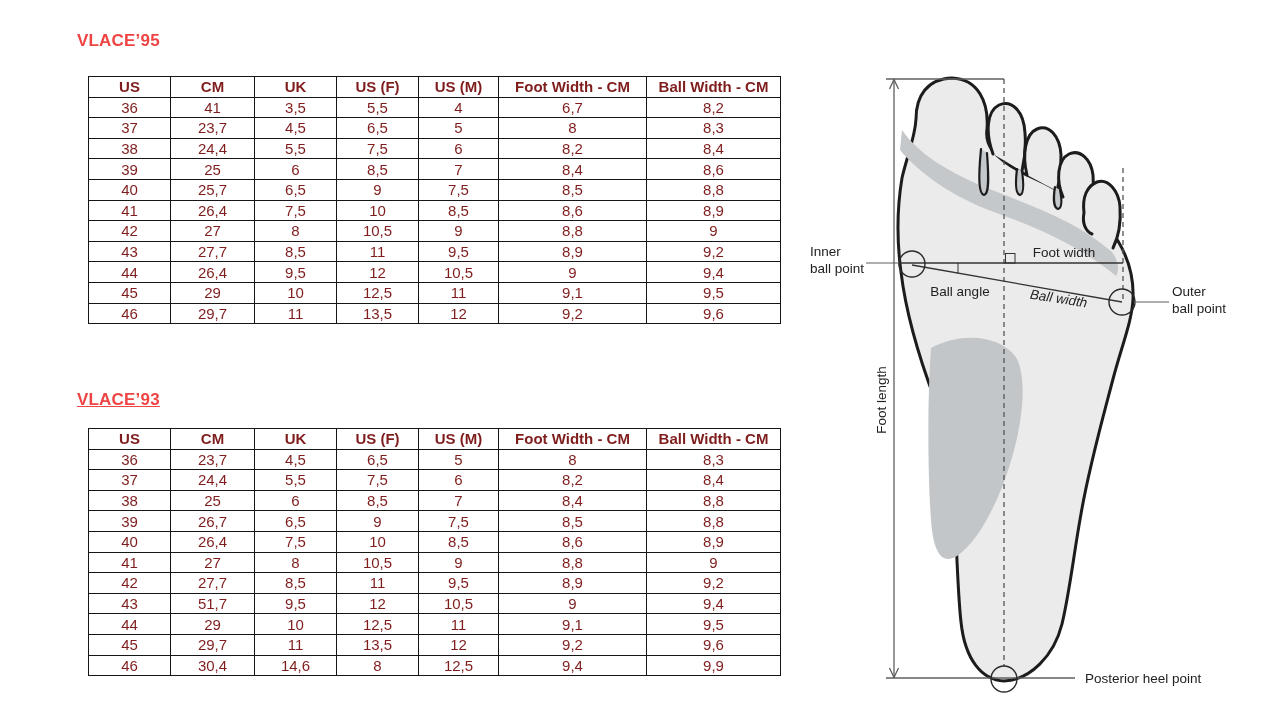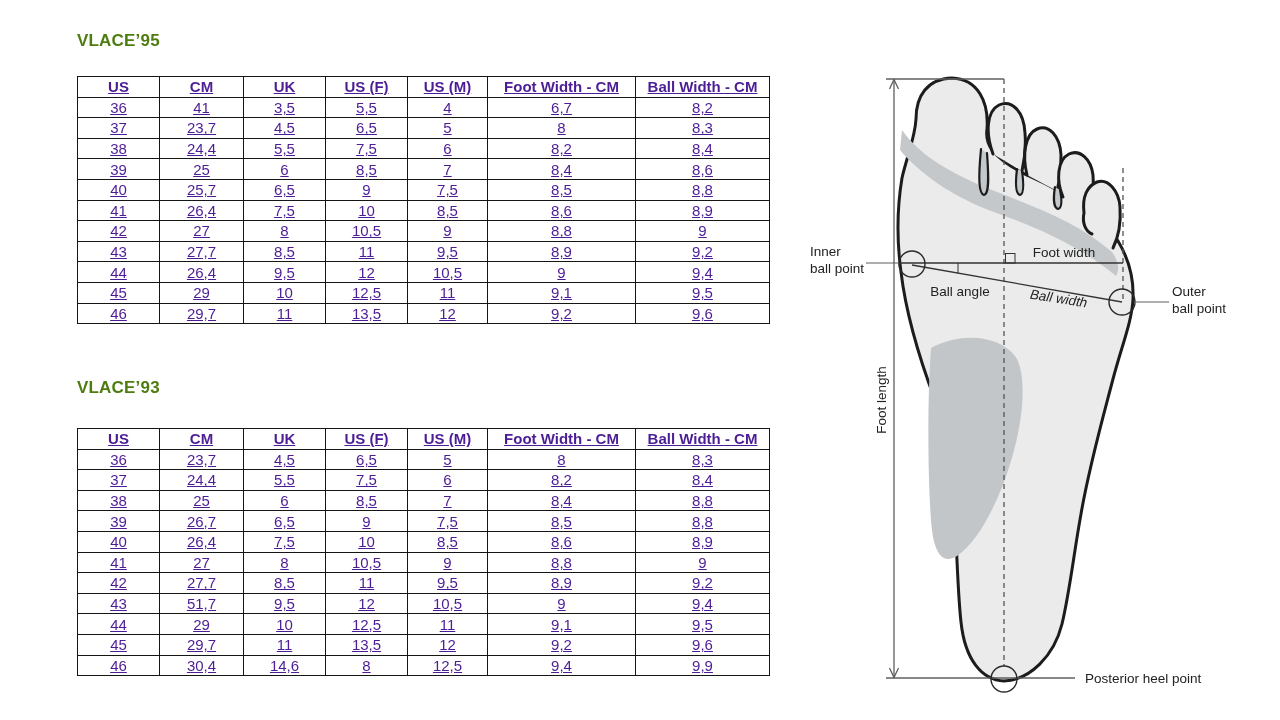--- a/index.html
+++ b/index.html
@@ -1,22 +1,22 @@
 <!DOCTYPE html>
 <html><head>
 <meta charset="utf-8">
 <style>
   html,body{margin:0;padding:0;background:#ffffff;}
   #page{position:relative;width:1280px;height:720px;background:#ffffff;overflow:hidden;
         font-family:"Liberation Sans",sans-serif;color:#111;}
-  .chart-title{position:absolute;left:77px;font-size:17px;font-weight:bold;letter-spacing:.2px;color:#4d7c0f;}
+  .chart-title{position:absolute;left:77px;font-size:17px;font-weight:bold;letter-spacing:.2px;color:#ef4444;}
   #title-95{top:31px;}
-  #title-93{top:378px;}
-  .size-table{position:absolute;left:77px;border-collapse:collapse;table-layout:fixed;width:692px;
-              font-size:15px;color:#4c1d95;background:#fff;text-decoration:underline;}
+  #title-93{top:390px;text-decoration:underline;}
+  .size-table{position:absolute;left:88px;border-collapse:collapse;table-layout:fixed;width:692px;
+              font-size:15px;color:#7f1d1d;background:#fff;}
   #table-95{top:76px;}
   #table-93{top:428px;}
   .size-table col.c1{width:82px}.size-table col.c2{width:84px}.size-table col.c3{width:82px}
   .size-table col.c4{width:82px}.size-table col.c5{width:80px}.size-table col.c6{width:148px}
   .size-table col.c7{width:134px}
   .size-table th,.size-table td{border:1.5px solid #151515;text-align:center;vertical-align:middle;
               padding:0;height:19.6px;line-height:1;white-space:nowrap;overflow:hidden;}
   .size-table th{font-weight:bold;font-size:15px;}
   #diagram{position:absolute;left:780px;top:50px;width:500px;height:660px;}
   svg text{font-family:"Liberation Sans",sans-serif;font-size:13.5px;fill:#222;}

